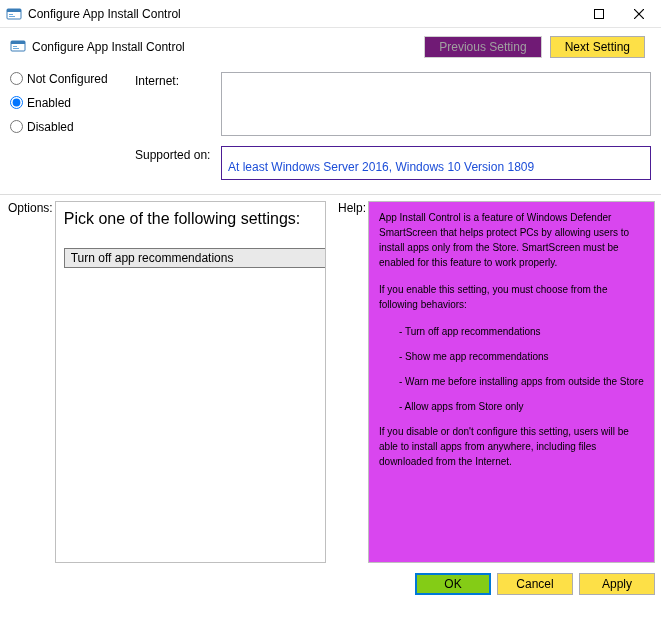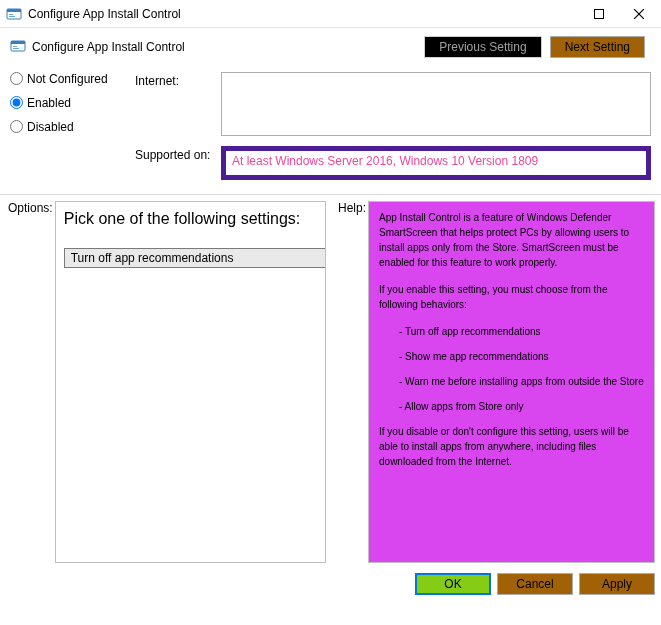--- a/index.html
+++ b/index.html
@@ -36,26 +36,26 @@
       padding: 8px 10px;
     }
     .hdr-left { display: flex; align-items: center; flex: 1; }
     .hdr-left .strip-title { font-size: 12px; margin-left: 6px; }
     .hdr-btns { display: flex; gap: 8px; margin-right: 6px; }
     .btn {
       height: 22px;
       padding: 0 14px;
       font-size: 12px;
       font-family: inherit;
-      background: #a16207;
+      background: #fde047;
       border: 1px solid #adadad;
       cursor: pointer;
     }
     .btn.disabled {
-      background: #000000;
+      background: #701a75;
       color: #a0a0a0;
       border: 1px solid #d0d0d0;
       cursor: default;
     }
     .radio-row {
       display: flex;
       padding: 6px 10px 0 10px;
     }
     .radios {
       width: 125px;
@@ -85,25 +85,25 @@
       background: #fff;
       resize: none;
       font-family: inherit;
       font-size: 12px;
       padding: 2px 4px;
       overflow-y: scroll;
     }
     .supported-box {
       flex: 1;
       height: 34px;
-      border: 5px solid #4c1d95;
-      background: #fff;
-      font-size: 12px;
-      padding: 3px 6px;
-      color: #ec4899;
+      border: 1px solid #4c1d95;
+      background: #fff;
+      font-size: 12px;
+      padding: 13px 6px;
+      color: #1d4ed8;
       position: relative;
       overflow-y: scroll;
     }
     .divider {
       border-top: 1px solid #dcdcdc;
       margin: 4px 0 6px 0;
     }
     .cols {
       display: flex;
       padding: 0 6px;

